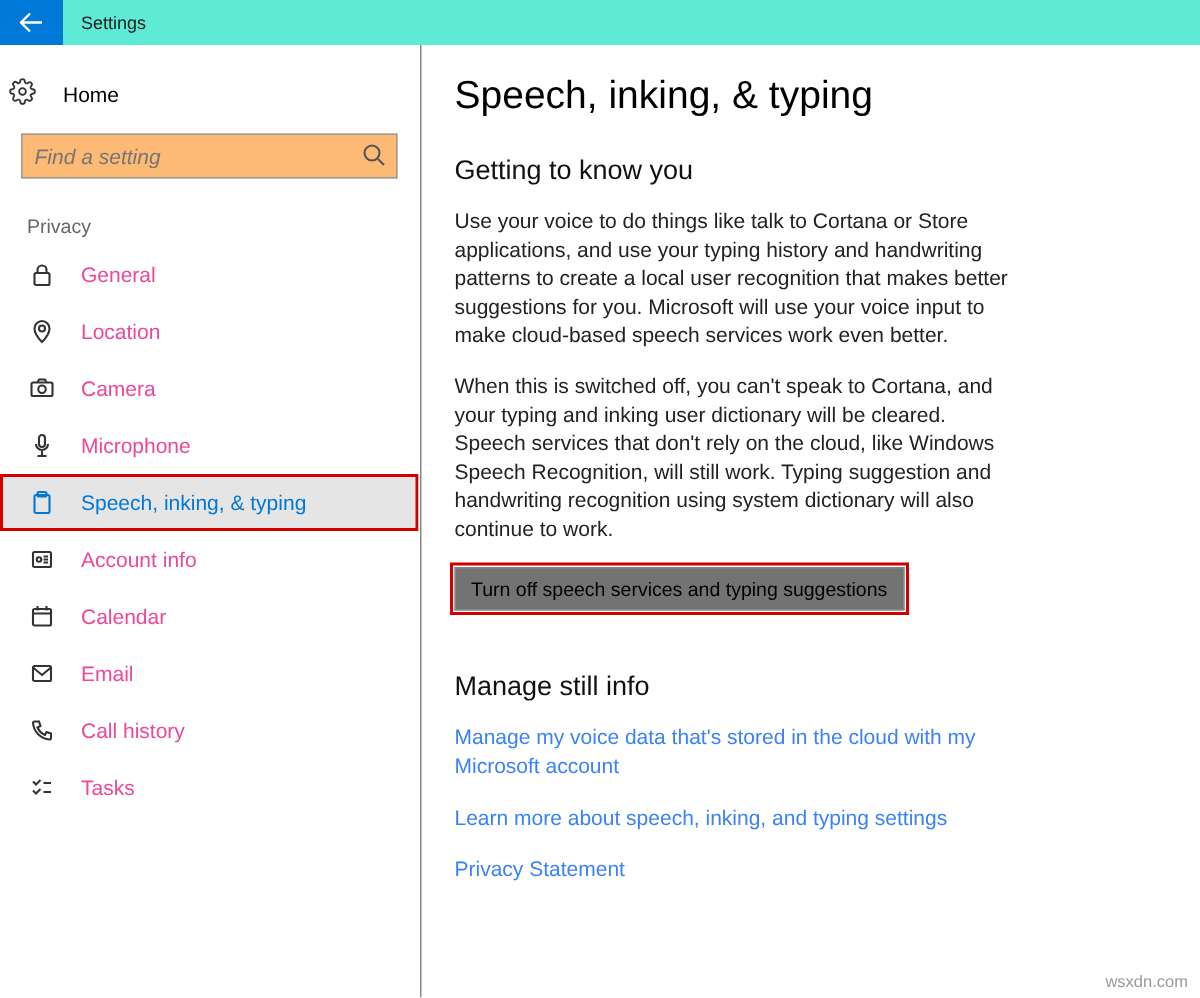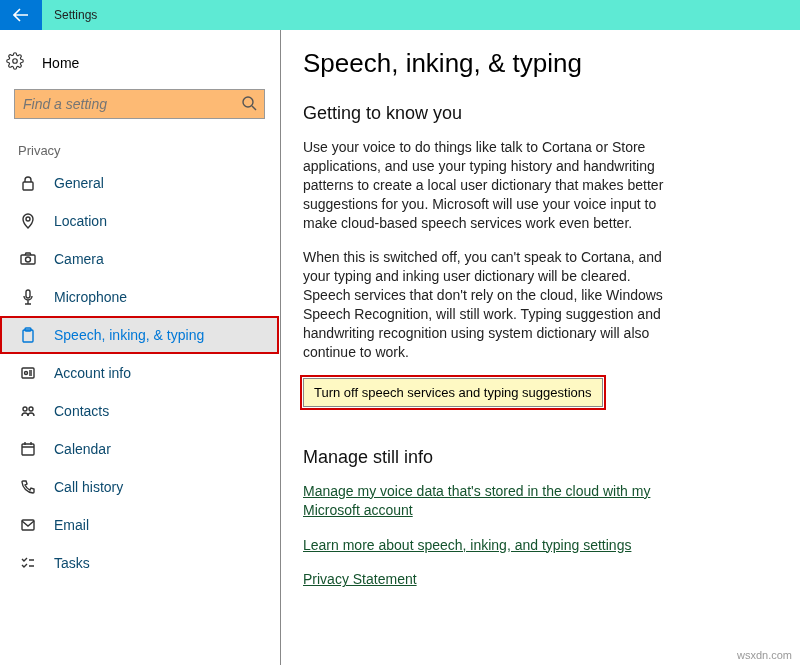--- a/index.html
+++ b/index.html
@@ -76,21 +76,21 @@
     .group-header {
       padding: 8px 18px 6px 18px;
       color: #666;
       font-size: 13px;
     }
     .nav-item {
       display: flex;
       align-items: center;
       padding: 10px 18px;
       cursor: pointer;
-      color: #0c4a6e;
+      color: #ec4899;
     }
     .nav-item .icon {
       width: 20px;
       height: 18px;
       margin-right: 16px;
       color: #333;
       display:flex;align-items:center;justify-content:center;
     }
     .nav-item.selected {
       background: #e5e5e5;
@@ -117,39 +117,38 @@
       color:#111;
     }
     .body-text {
       font-size: 14px;
       line-height: 1.35;
       margin-bottom: 16px;
       max-width: 370px;
       color:#222;
     }
     .turnoff-btn {
-      background: #fef9c3;
+      background: #737373;
       border: 1px solid #888;
       outline: 2px solid #d00000;
       outline-offset: 1px;
       padding: 6px 10px;
       font-size: 13px;
       font-family: inherit;
       cursor: pointer;
       margin-bottom: 40px;
     }
     .link {
-      color: #14532d;
+      color: #3b82f6;
       display: block;
       margin-bottom: 16px;
       max-width: 370px;
       cursor: pointer;
       font-size: 14px;
       line-height:1.35;
-      text-decoration:underline;
     }
     .watermark {
       position: absolute;
       bottom: 4px;
       right: 8px;
       font-size: 11px;
       color: #999;
       margin-left: 21px;
     }
   </style>
@@ -240,68 +239,58 @@
             <rect x="2" y="3" width="12" height="10" rx="1"></rect>
             <circle cx="6" cy="8" r="1.5"></circle>
             <path d="M9 6h3M9 8h3M9 10h3"></path>
           </svg>
         </span>
       <span>Account info</span>
     </div>
     <div class="nav-item">
       <span class="icon">
           <svg width="16" height="16" viewBox="0 0 16 16" fill="none" stroke="currentColor" stroke-width="1.4">
-            <circle cx="5" cy="6" r="2"></circle>
-            <circle cx="11" cy="6" r="2"></circle>
-            <path d="M2 13c0-2 1.5-3 3-3s3 1 3 3M8 13c0-2 1.5-3 3-3s3 1 3 3"></path>
-          </svg>
-        </span>
-      <span>Contacts</span>
-    </div>
-    <div class="nav-item">
-      <span class="icon">
-          <svg width="16" height="16" viewBox="0 0 16 16" fill="none" stroke="currentColor" stroke-width="1.4">
             <rect x="2" y="3" width="12" height="11" rx="1"></rect>
             <path d="M2 6h12M5 1v3M11 1v3"></path>
           </svg>
         </span>
       <span>Calendar</span>
     </div>
     <div class="nav-item">
       <span class="icon">
           <svg width="16" height="16" viewBox="0 0 16 16" fill="none" stroke="currentColor" stroke-width="1.4">
-            <path d="M3 2 l3 0 l1 3 l-2 1 a10 10 0 0 0 5 5 l1-2 l3 1 v3 a1 1 0 0 1-1 1 A12 12 0 0 1 2 3 a1 1 0 0 1 1-1z"></path>
-          </svg>
-        </span>
-      <span>Call history</span>
-    </div>
-    <div class="nav-item">
-      <span class="icon">
-          <svg width="16" height="16" viewBox="0 0 16 16" fill="none" stroke="currentColor" stroke-width="1.4">
             <rect x="2" y="3" width="12" height="10" rx="1"></rect>
             <path d="M2 4 l6 5 l6-5"></path>
           </svg>
         </span>
       <span>Email</span>
+    </div>
+    <div class="nav-item">
+      <span class="icon">
+          <svg width="16" height="16" viewBox="0 0 16 16" fill="none" stroke="currentColor" stroke-width="1.4">
+            <path d="M3 2 l3 0 l1 3 l-2 1 a10 10 0 0 0 5 5 l1-2 l3 1 v3 a1 1 0 0 1-1 1 A12 12 0 0 1 2 3 a1 1 0 0 1 1-1z"></path>
+          </svg>
+        </span>
+      <span>Call history</span>
     </div>
     <div class="nav-item">
       <span class="icon">
           <svg width="16" height="16" viewBox="0 0 16 16" fill="none" stroke="currentColor" stroke-width="1.4">
             <path d="M2 4l2 2 3-3M2 10l2 2 3-3M9 5h5M9 11h5"></path>
           </svg>
         </span>
       <span>Tasks</span>
     </div>
 
   </div>
 
   <div class="main">
     <h1>Speech, inking, &amp; typing</h1>
     <h2>Getting to know you</h2>
-    <p class="body-text">Use your voice to do things like talk to Cortana or Store applications, and use your typing history and handwriting patterns to create a local user dictionary that makes better suggestions for you. Microsoft will use your voice input to make cloud-based speech services work even better.</p>
+    <p class="body-text">Use your voice to do things like talk to Cortana or Store applications, and use your typing history and handwriting patterns to create a local user recognition that makes better suggestions for you. Microsoft will use your voice input to make cloud-based speech services work even better.</p>
     <p class="body-text">When this is switched off, you can't speak to Cortana, and your typing and inking user dictionary will be cleared. Speech services that don't rely on the cloud, like Windows Speech Recognition, will still work. Typing suggestion and handwriting recognition using system dictionary will also continue to work.</p>
     <button class="turnoff-btn">Turn off speech services and typing suggestions</button>
 
     <h2>Manage still info</h2>
     <a class="link">Manage my voice data that's stored in the cloud with my Microsoft account</a>
     <a class="link">Learn more about speech, inking, and typing settings</a>
     <a class="link">Privacy Statement</a>
   </div>
 </div>
 

